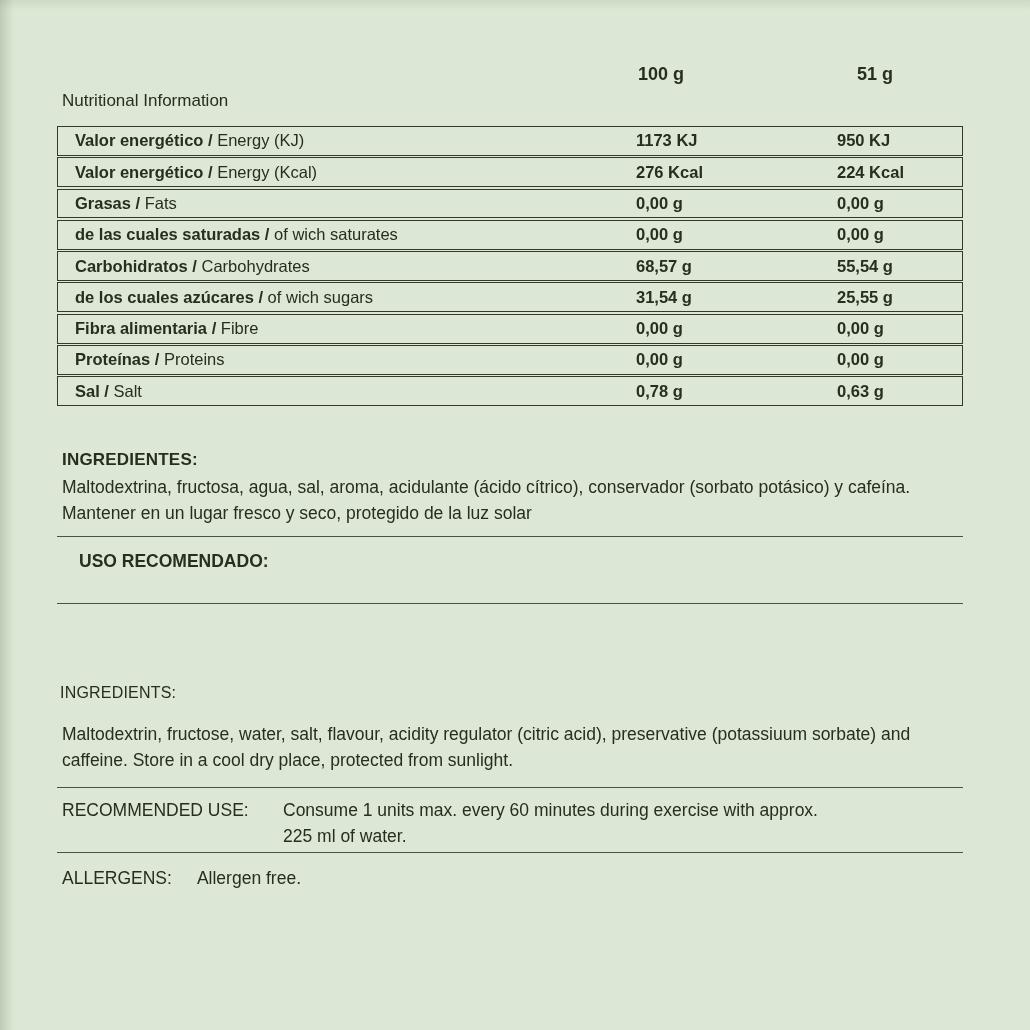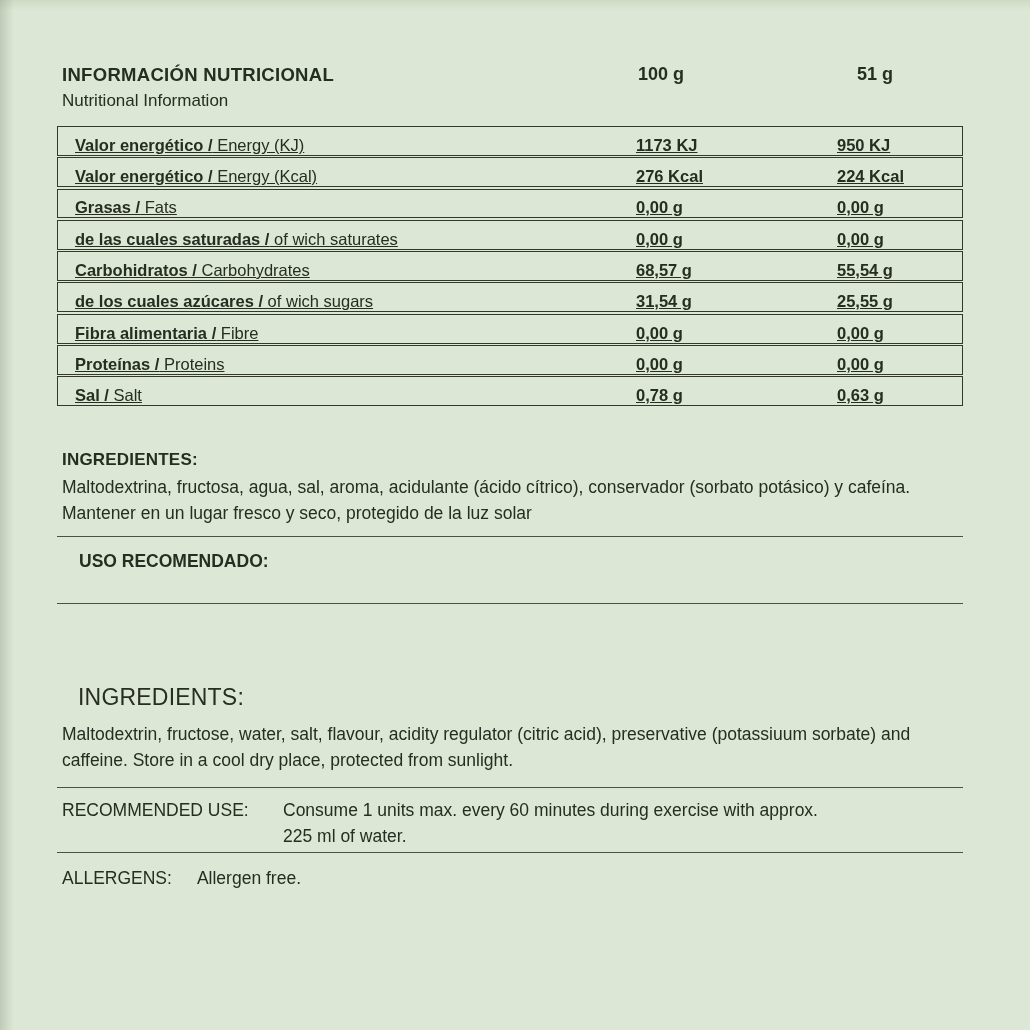--- a/index.html
+++ b/index.html
@@ -33,32 +33,32 @@
   .title{position:absolute;left:62px;top:64px;font-size:18.5px;font-weight:700;letter-spacing:0.3px;}
   .subtitle{position:absolute;left:62px;top:91px;font-size:17px;font-weight:400;}
   .colhead-1{position:absolute;left:638px;top:64px;font-size:18px;font-weight:700;text-align:center;}
   .colhead-2{position:absolute;left:857px;top:64px;font-size:18px;font-weight:700;}
 
   
   .ntable{position:absolute;left:57px;top:126px;width:906px;}
   .trow{
     border:1.6px solid var(--table-border);
     height:29.8px;margin-bottom:1.5px;
-    display:flex;align-items:flex-end;text-decoration:underline;
+    display:flex;align-items:center;
   }
   .cl{flex:0 0 578px;padding-left:17px;font-size:16.5px;white-space:nowrap;overflow:hidden;}
   .cl .es{font-weight:700;}
   .cl .en{font-weight:400;}
   .cv{font-weight:700;font-size:16.5px;white-space:nowrap;}
   .v1{flex:0 0 201px;}
   .v2{flex:1;}
 
   
   .sec-head-es{position:absolute;left:62px;font-size:17px;font-weight:700;letter-spacing:0.2px;}
-  .sec-head-en{position:absolute;left:78px;font-size:23px;font-weight:400;letter-spacing:0.2px;}
+  .sec-head-en{position:absolute;left:60px;font-size:16px;font-weight:400;letter-spacing:0.2px;}
   .para{position:absolute;left:62px;font-size:17.5px;line-height:26px;font-weight:400;}
   .divider{position:absolute;left:57px;width:906px;height:1.4px;background:var(--divider);}
 
   .use-row{position:absolute;left:62px;display:flex;font-size:17.5px;line-height:26px;}
   .use-row .lab-es{font-weight:700;flex:0 0 238px;margin-left:17px;}
   .use-row .lab-en{font-weight:400;flex:0 0 221px;}
   .use-row .txt{flex:1;}
 
   .alg-row{position:absolute;left:62px;display:flex;font-size:17.5px;}
   .alg-row .lab-es{font-weight:700;}
@@ -80,21 +80,20 @@
   #div4{top:852px;}
   #alg-en{top:868px;}
 </style>
 </head>
 <body>
 
 <div class="sheet">
   <div class="edge-top"></div>
   <div class="edge-left"></div>
 
-  <div class="title">INFORMACIÓN NUTRICIONAL</div>
   <div class="subtitle">Nutritional Information</div>
   <div class="colhead-1">100 g</div>
   <div class="colhead-2">51 g</div>
 
   <div class="ntable" id="ntable">
       <div class="trow">
         <div class="cl"><span class="es">Valor energético /</span><span class="en"> Energy (KJ)</span></div>
         <div class="cv v1">1173 KJ</div>
         <div class="cv v2">950 KJ</div>
       </div>

